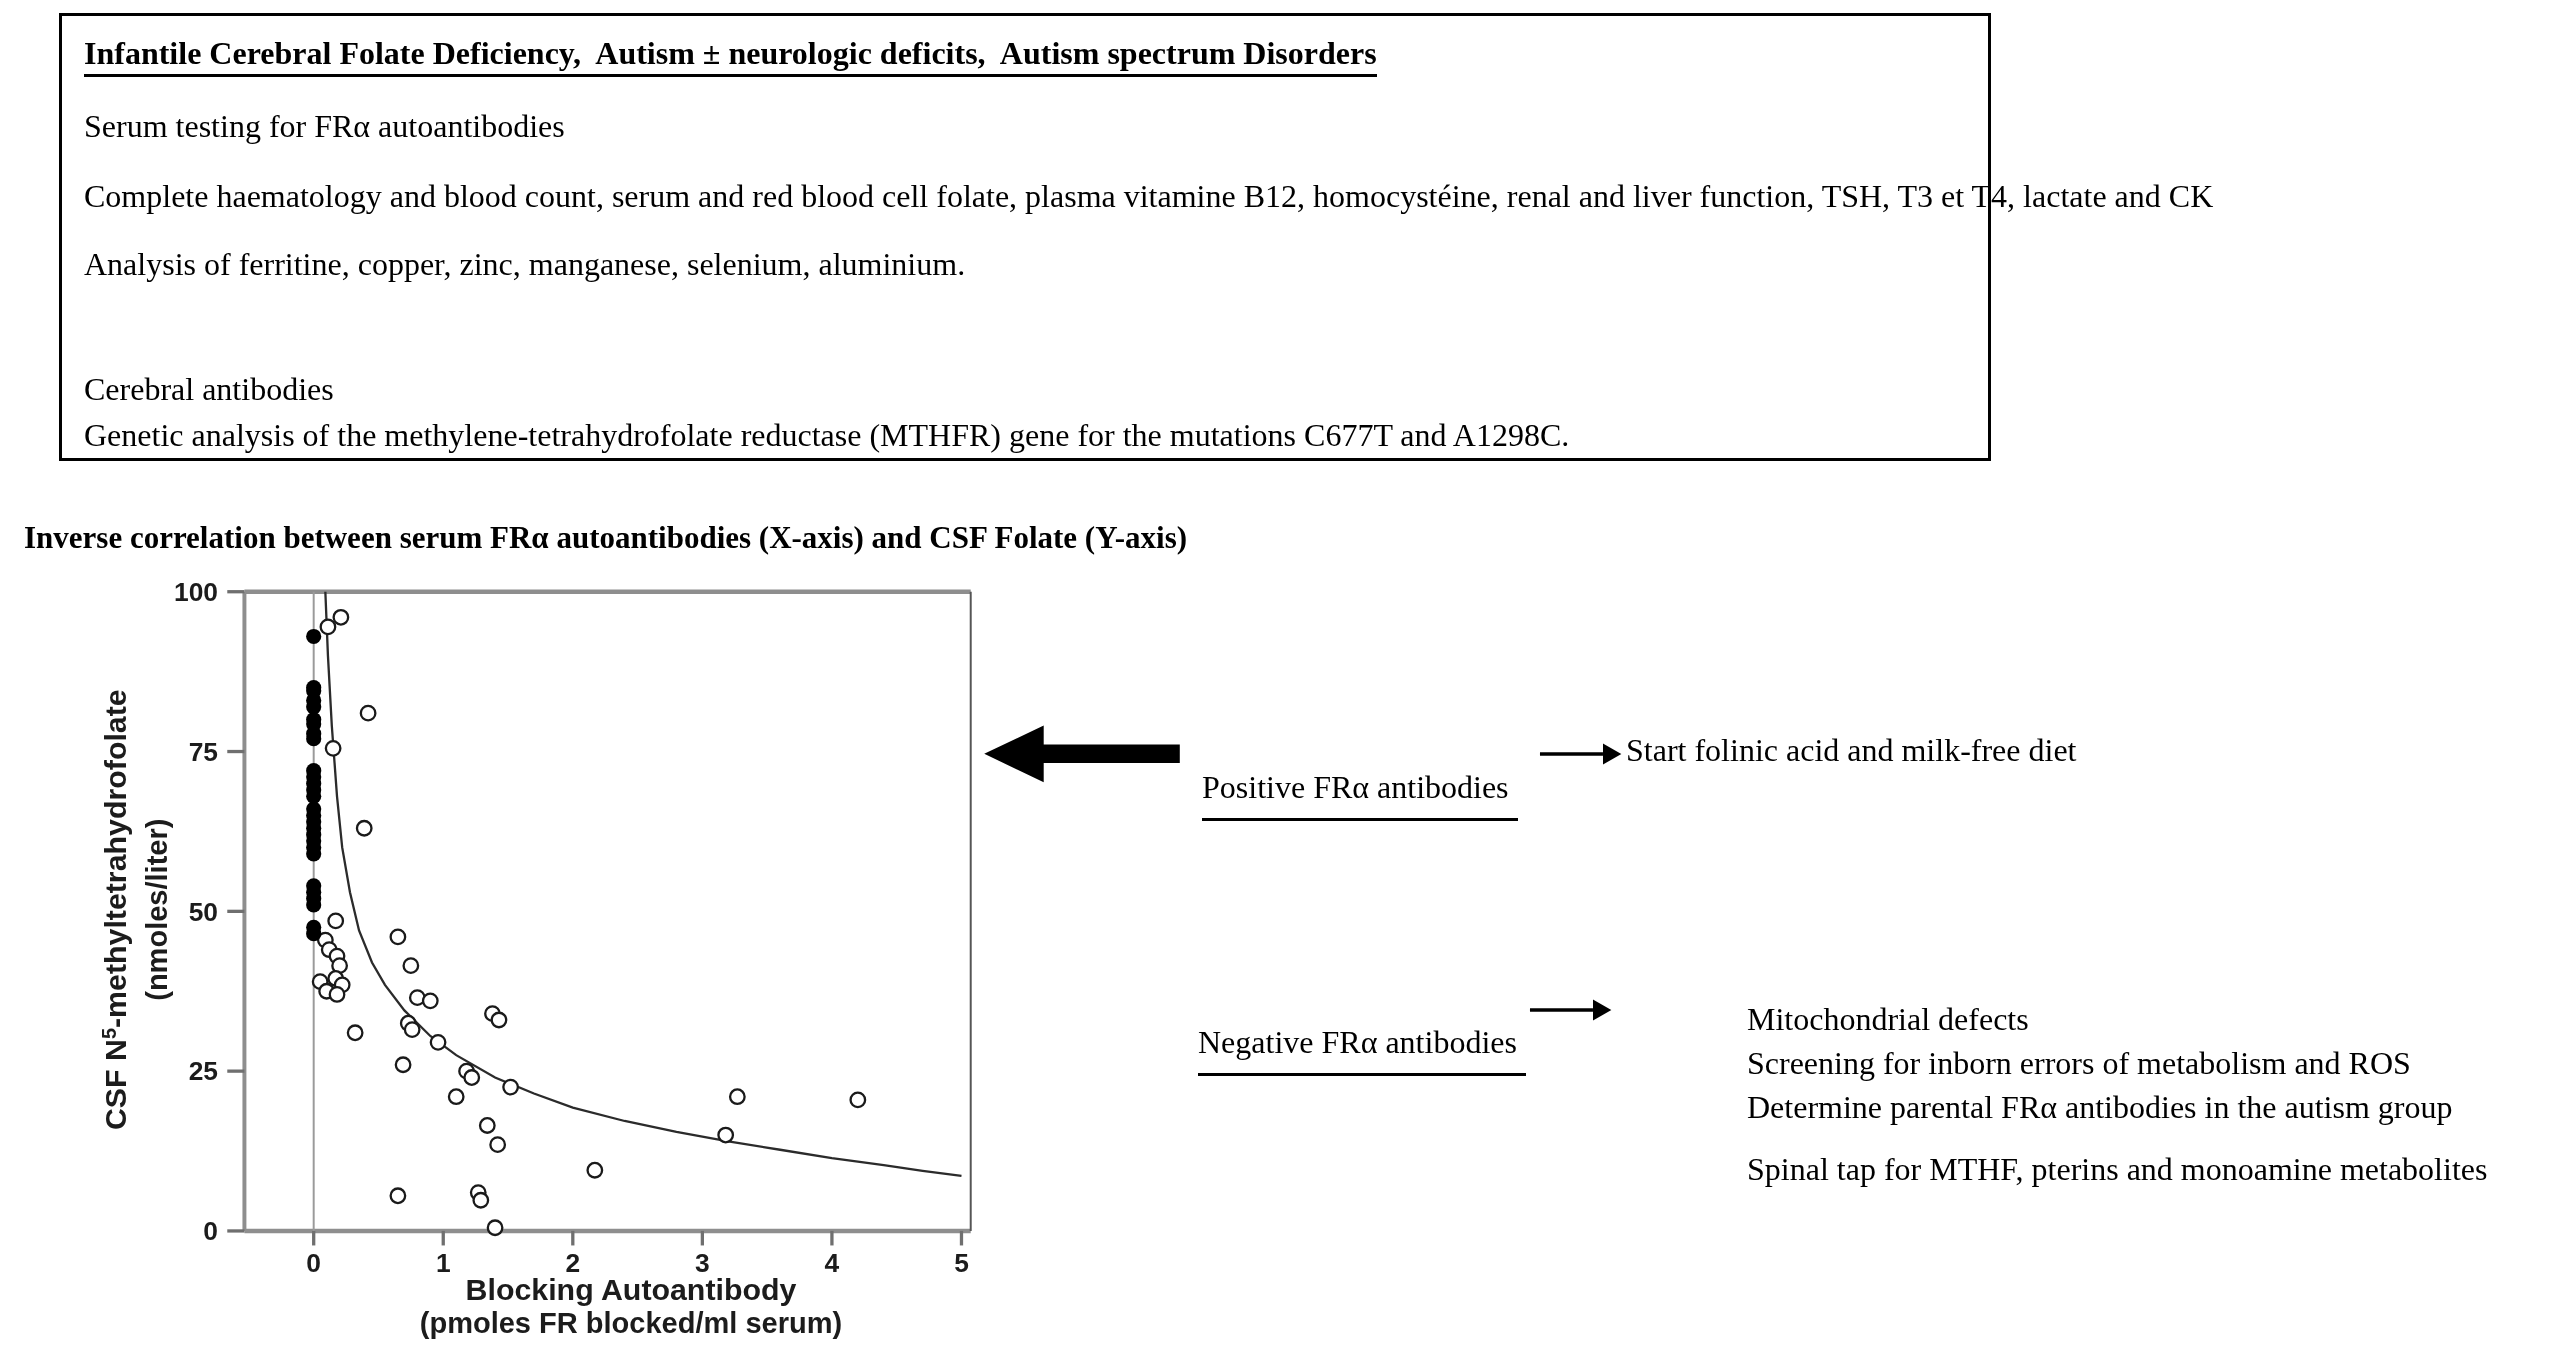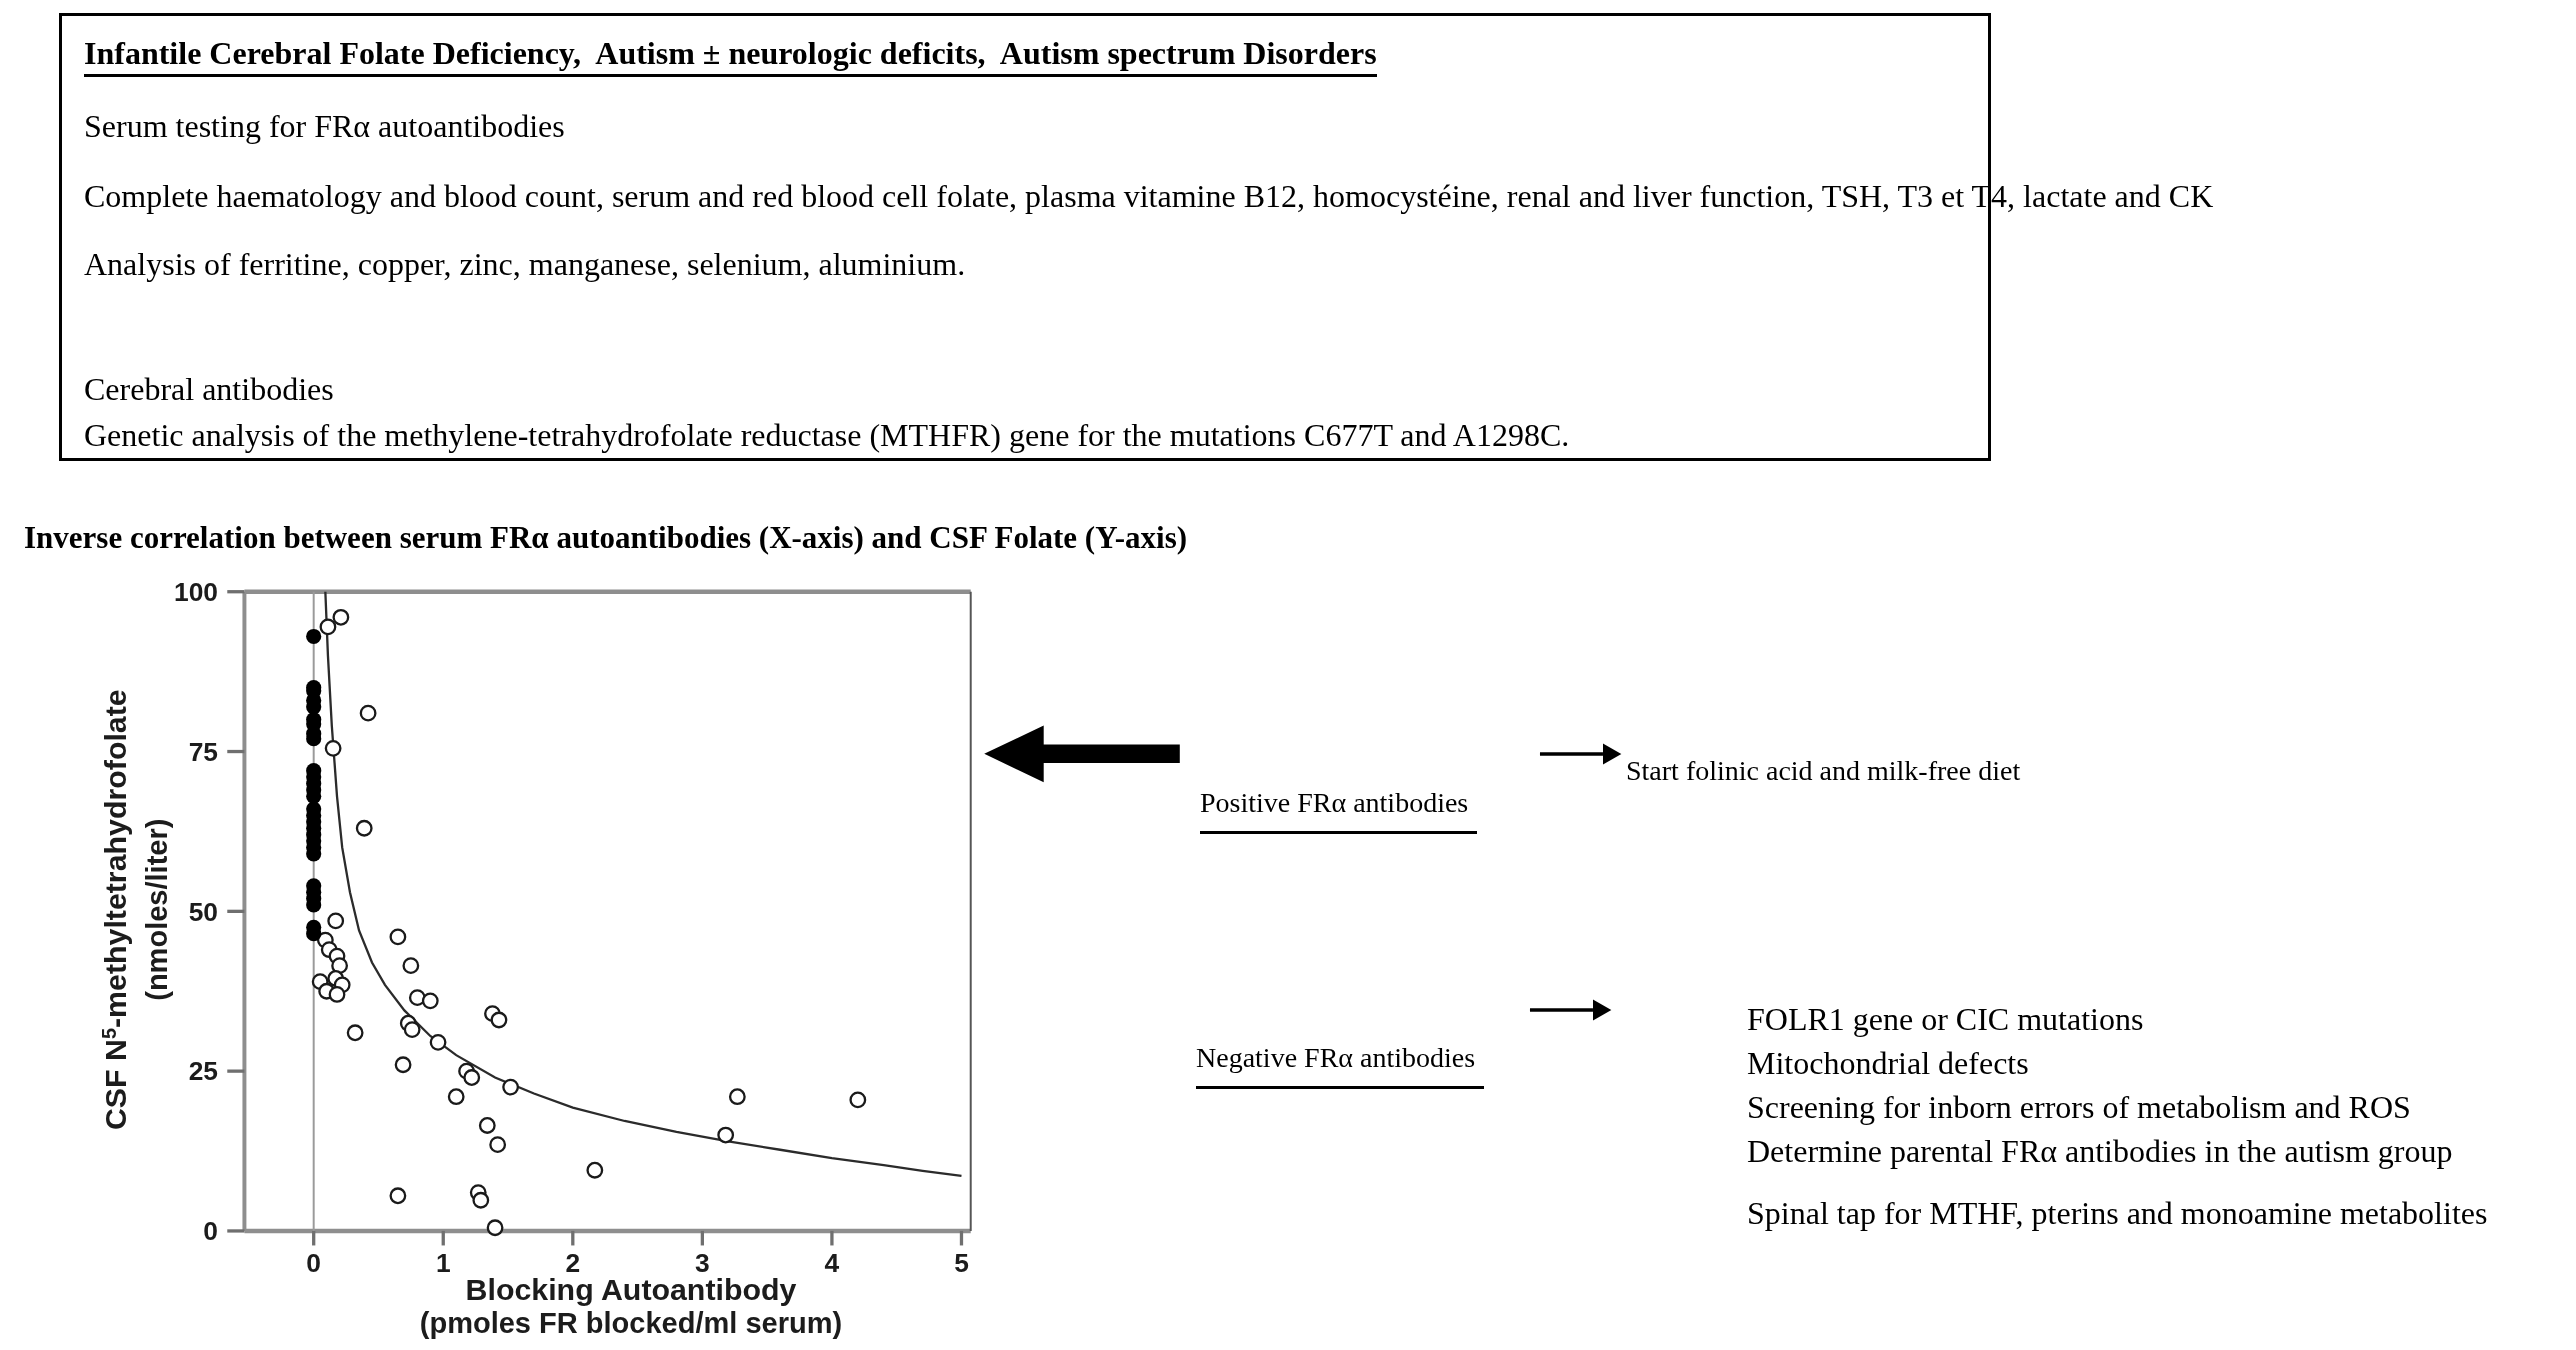--- a/index.html
+++ b/index.html
@@ -20,21 +20,21 @@
   .box-title-text{
     font-weight:bold;
     border-bottom:3.3px solid #000;padding-bottom:2px;
     display:inline-block;
   }
   
   .fig-title{
     left:24px;top:520px;font-weight:bold;font-size:31px;white-space:pre;
   }
   
-  .ann{font-size:28px;white-space:pre;margin-top:23px;}
+  .ann{font-size:32px;white-space:pre;}
   .u-heavy{
     display:inline-block;border-bottom:3.3px solid #000;
     padding-bottom:12px;padding-right:9.2px;
   }
   .neg-list{left:1747px;top:997px;}
   .neg-item{display:block;font-size:32px;line-height:44px;white-space:pre;}
   .neg-item.gap{margin-top:18px;}
   svg{display:block;}
 </style>
 </head>
@@ -168,19 +168,18 @@
 <div class="abs ann" style="left:1626px;top:732px">Start folinic acid and milk-free diet</div>
 
 <div class="abs ann" style="left:1182px;top:987px">
   <span class="u-heavy">Negative FRα antibodies</span>
 </div>
 <svg class="abs" style="left:1527px;top:989px" width="86" height="42" viewBox="0 0 130 64">
   <line x1="4" y1="32" x2="100" y2="32" stroke="#000" stroke-width="5"></line>
   <polygon points="100,16 128,32 100,48" fill="#000"></polygon>
 </svg>
 <div class="abs neg-list">
-  <span class="neg-item">FOLR1 gene or CIC mutations</span>
   <span class="neg-item">Mitochondrial defects</span>
   <span class="neg-item">Screening for inborn errors of metabolism and ROS</span>
   <span class="neg-item">Determine parental FRα antibodies in the autism group</span>
   <span class="neg-item gap">Spinal tap for MTHF, pterins and monoamine metabolites</span>
 </div>
 
 
 </body></html>

